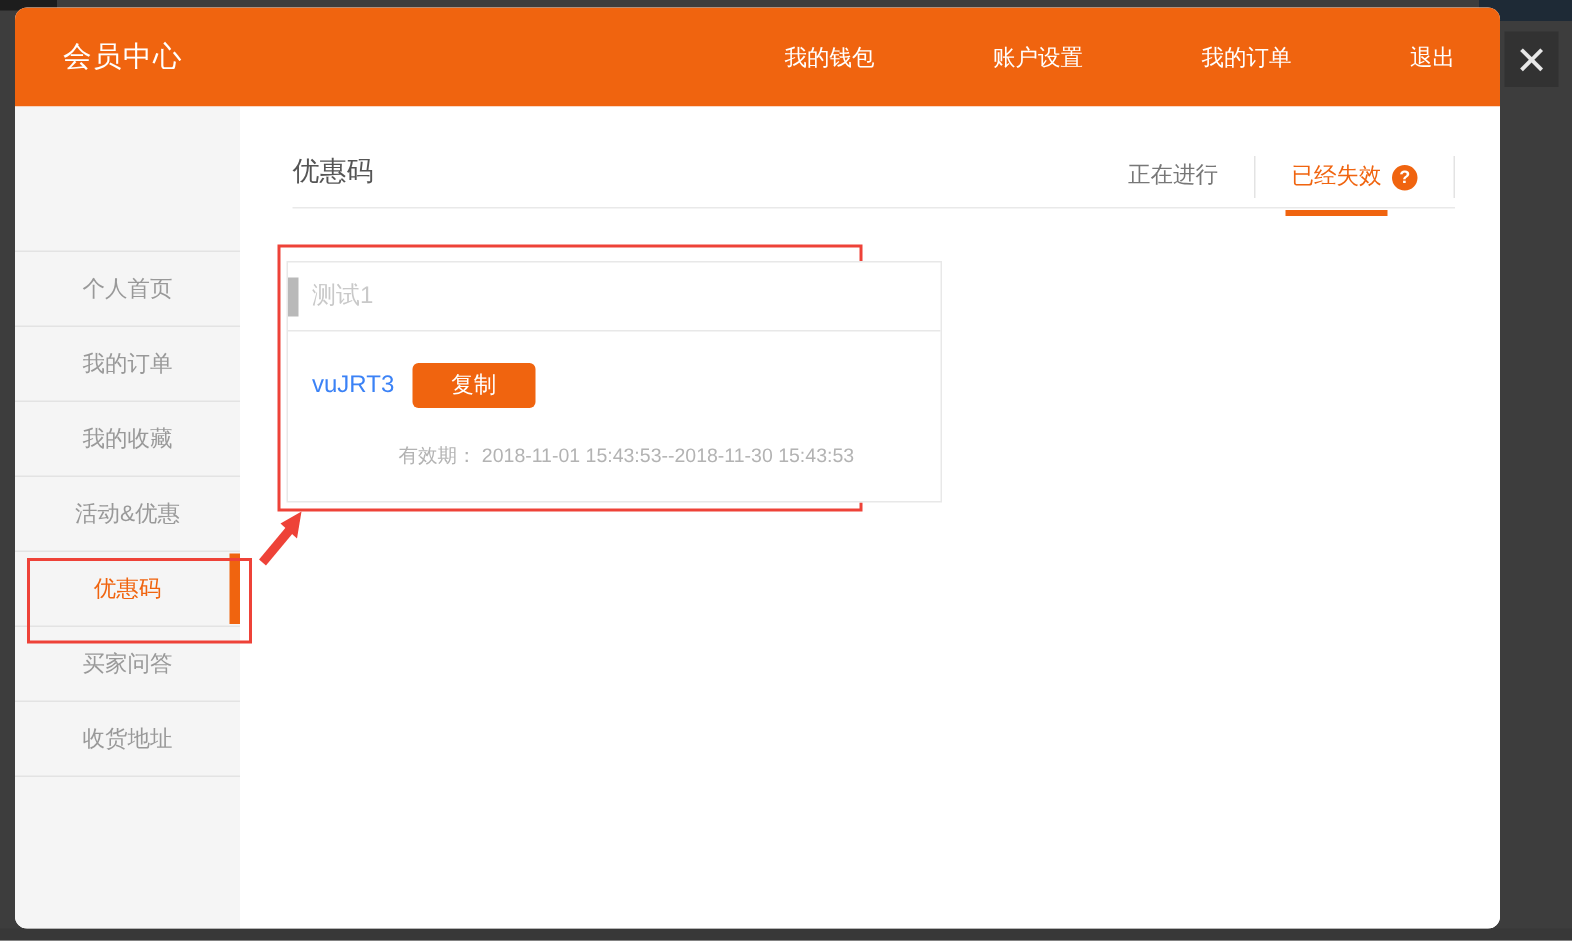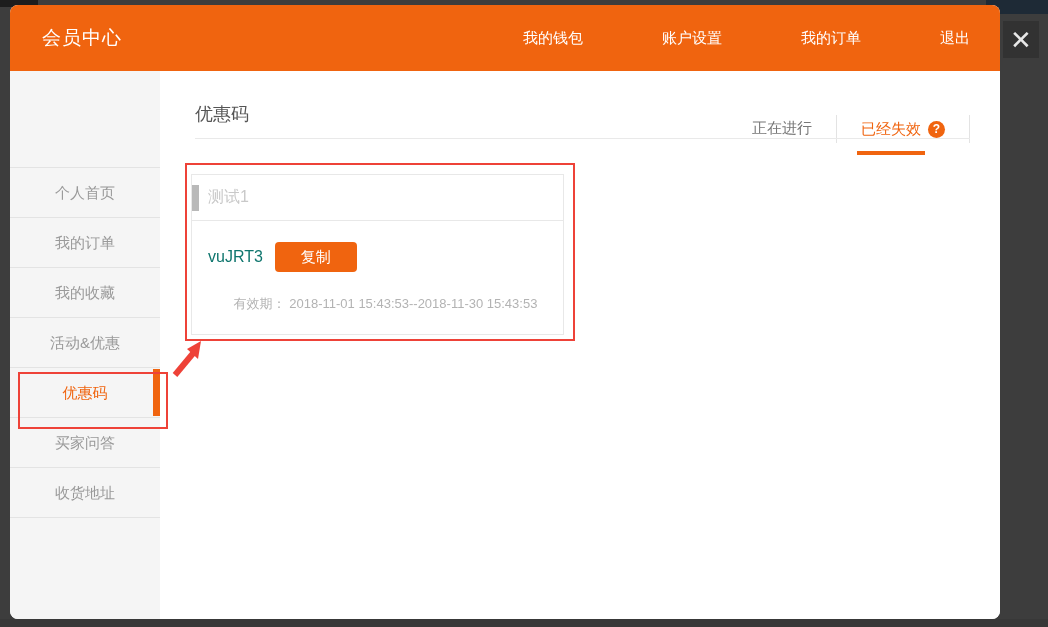--- a/index.html
+++ b/index.html
@@ -54,21 +54,21 @@
   .side-item.active .active-bar {
     position: absolute; right: 0; top: 1px; bottom: 1px; width: 7px; background: #f0640f;
   }
 
   
   .main { position: absolute; left: 150px; top: 66px; width: 840px; height: 548px; background: #ffffff; }
   .main-title { position: absolute; left: 35px; top: 31px; font-size: 18px; color: #555555; }
   .main-divider { position: absolute; left: 35px; top: 67px; width: 775px; height: 1px; background: #e9e9e9; }
 
   
-  .tabs { position: absolute; right: 30px; top: 44px; display: flex; align-items: center; justify-content: space-between; }
+  .tabs { position: absolute; right: 30px; top: 33px; display: flex; align-items: center; justify-content: space-between; }
   .tab { font-size: 15px; color: #777777; padding: 0 24px; cursor: pointer; position: relative; height: 28px; line-height: 26px; }
   .tab-sep { width: 1px; height: 28px; background: #e3e3e3; }
   .tab.active { color: #f0640f; display: flex; align-items: center; gap: 7px; }
   .tab.active .tab-underline {
     position: absolute; left: 20px; right: 44px; bottom: -12px; height: 4px; background: #f0640f;
   }
   .help-badge {
     width: 17px; height: 17px; border-radius: 50%; background: #f0640f; color: #ffffff;
     font-size: 12px; font-weight: bold; display: inline-flex; align-items: center; justify-content: center;
     cursor: pointer;
@@ -81,31 +81,31 @@
   }
   
   .anno-rect-side {
     position: absolute; left: 8px; top: 367px; width: 150px; height: 57px;
     border: 2px solid #ee4238; pointer-events: none;
   }
   .anno-arrow { position: absolute; left: 155px; top: 330px; width: 46px; height: 46px; pointer-events: none; }
 
   
   .coupon-card {
-    position: absolute; left: 31px; top: 103px; width: 373px; height: 161px;
+    position: absolute; left: 31px; top: 103px; width: 437px; height: 161px;
     border: 1px solid #e8e8e8; background: #ffffff;
   }
   .coupon-head {
     position: relative; height: 46px; border-bottom: 1px solid #e8e8e8;
     display: flex; align-items: center;
   }
   .coupon-marker { position: absolute; left: 0; top: 10px; width: 7px; height: 26px; background: #b9b9b9; }
   .coupon-name { margin-left: 16px; color: #c9c9c9; font-size: 16px; }
   .coupon-code-row { display: flex; align-items: center; margin: 21px 0 0 16px; gap: 12px; }
-  .coupon-code { color: #0f766e; font-size: 16px; }
+  .coupon-code { color: #3b82f6; font-size: 16px; }
   .copy-btn {
     background: #f0640f; color: #ffffff; font-size: 15px; border: none; border-radius: 4px;
     padding: 6px 26px; cursor: pointer; line-height: 1.2;
   }
   .coupon-validity { margin: 23px 0 0 16px; color: #b3b3b3; font-size: 13px; text-align: center; }
 </style>
 </head>
 <body>
 
 <div class="stage">

